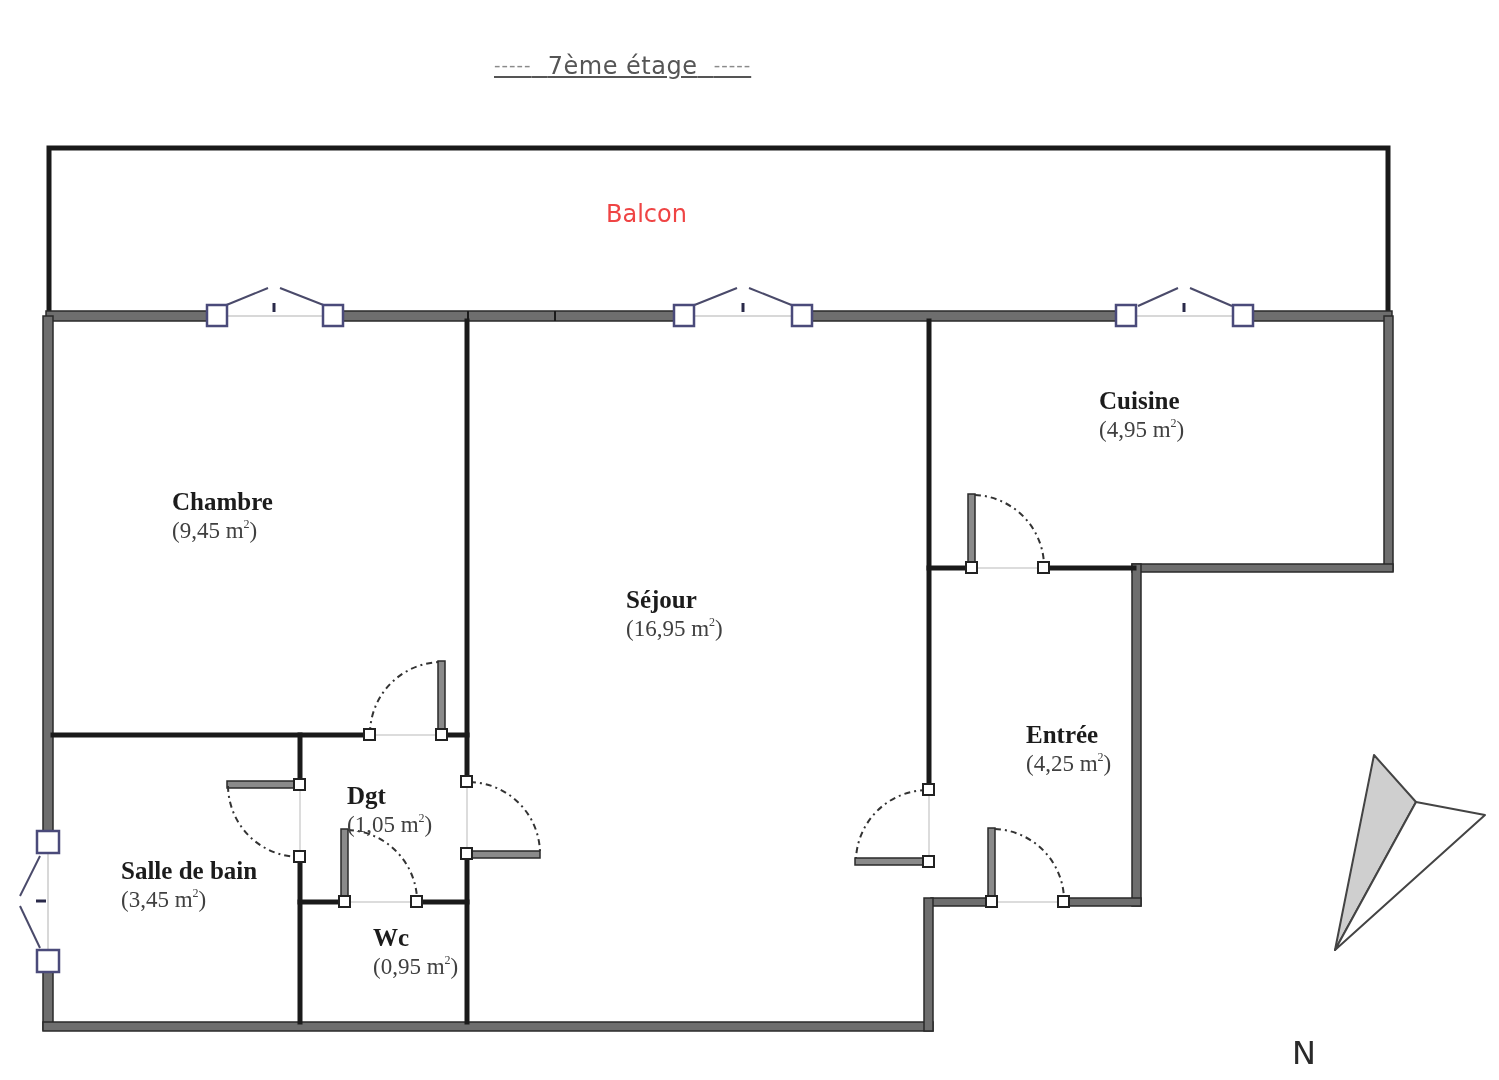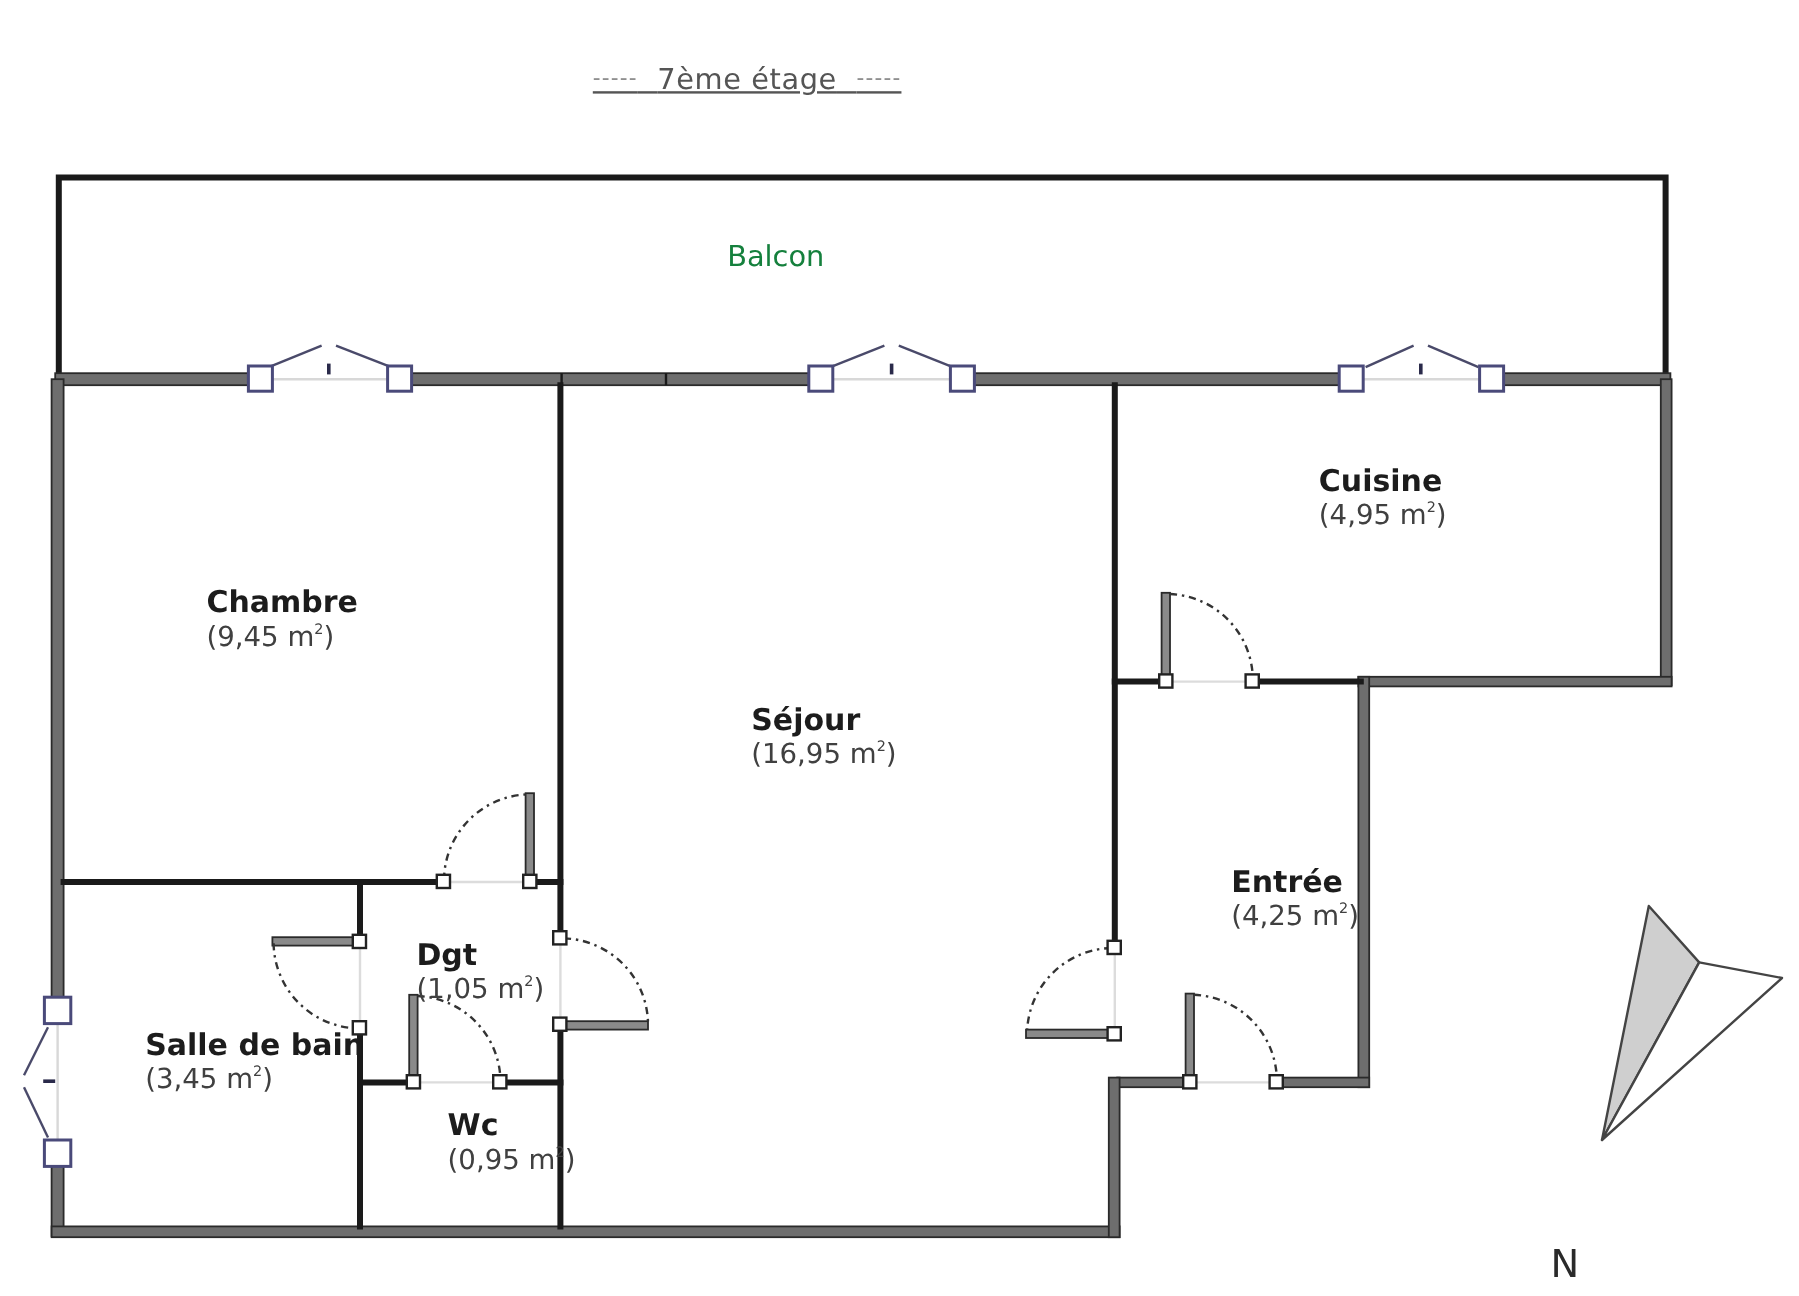--- a/index.html
+++ b/index.html
@@ -36,20 +36,21 @@
     .floor-title .dash {
       color: #8a8a8a;
       font-size: 18px;
       letter-spacing: 1px;
       vertical-align: 3px;
     }
     .room-label {
       position: absolute;
       white-space: nowrap;
       line-height: 1.25;
+      font-family: Liberation Serif, serif;
     }
     .room-name {
       display: block;
       font-weight: bold;
       font-size: 25px;
       color: #1c1c1c;
     }
     .room-area {
       display: block;
       font-size: 23px;
@@ -57,21 +58,21 @@
     }
     .room-area sup {
       font-size: 12px;
       vertical-align: 10px;
     }
     .balcon-label {
       position: absolute;
       left: 606px;
       top: 200px;
       font-size: 24px;
-      color: #15803d;
+      color: #ef4444;
     }
     .north-label {
       position: absolute;
       left: 1292px;
       top: 1034px;
       font-size: 32px;
       color: #2a2a2a;
     }
   </style>
 </head>

